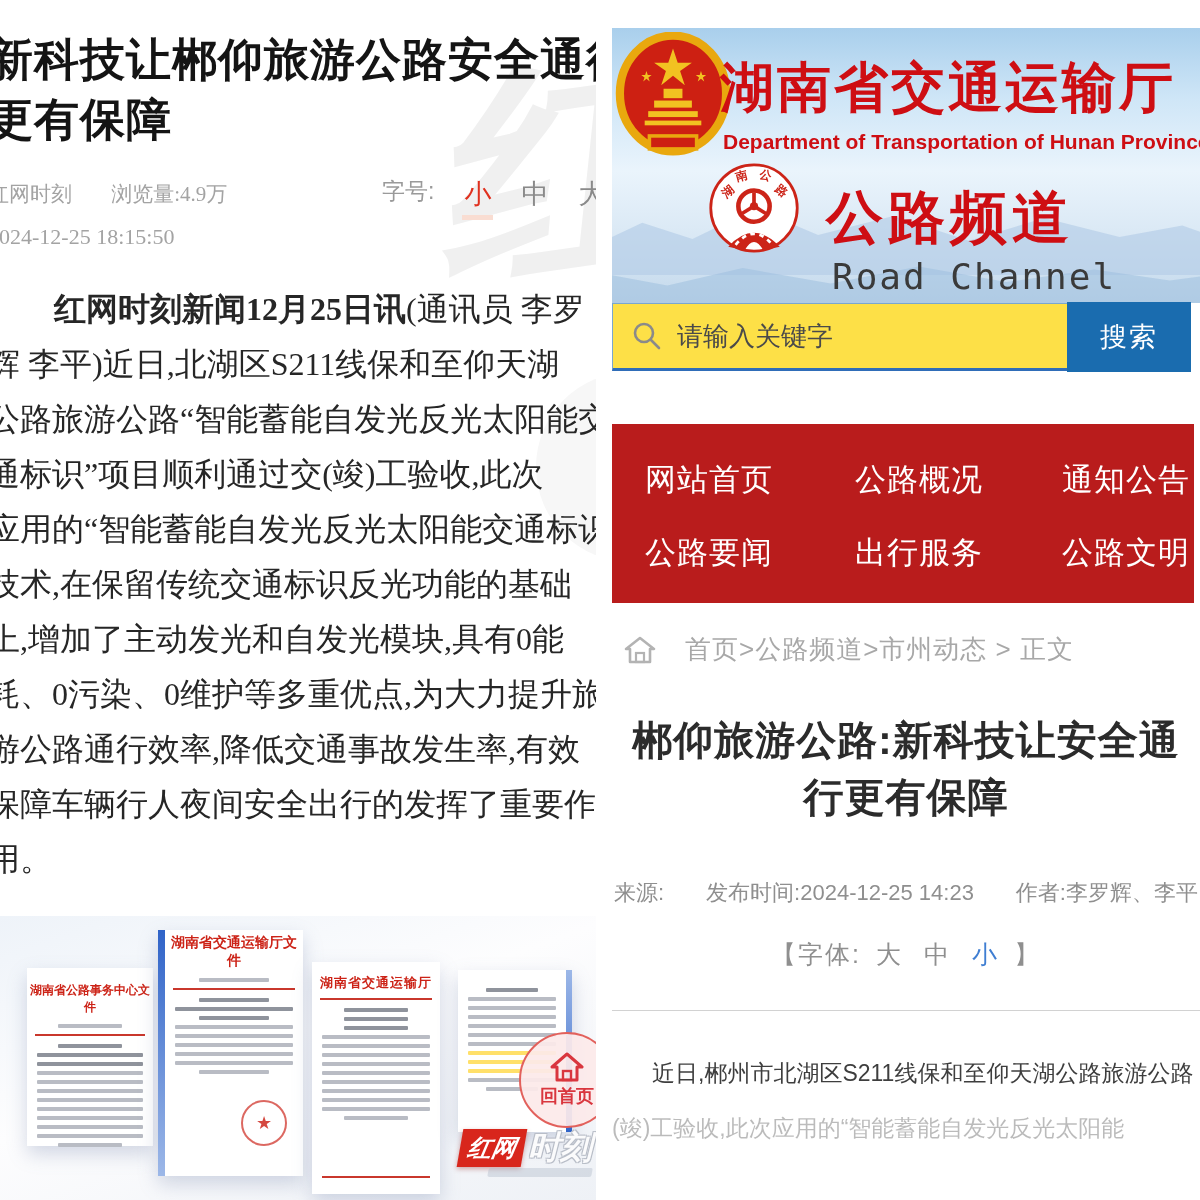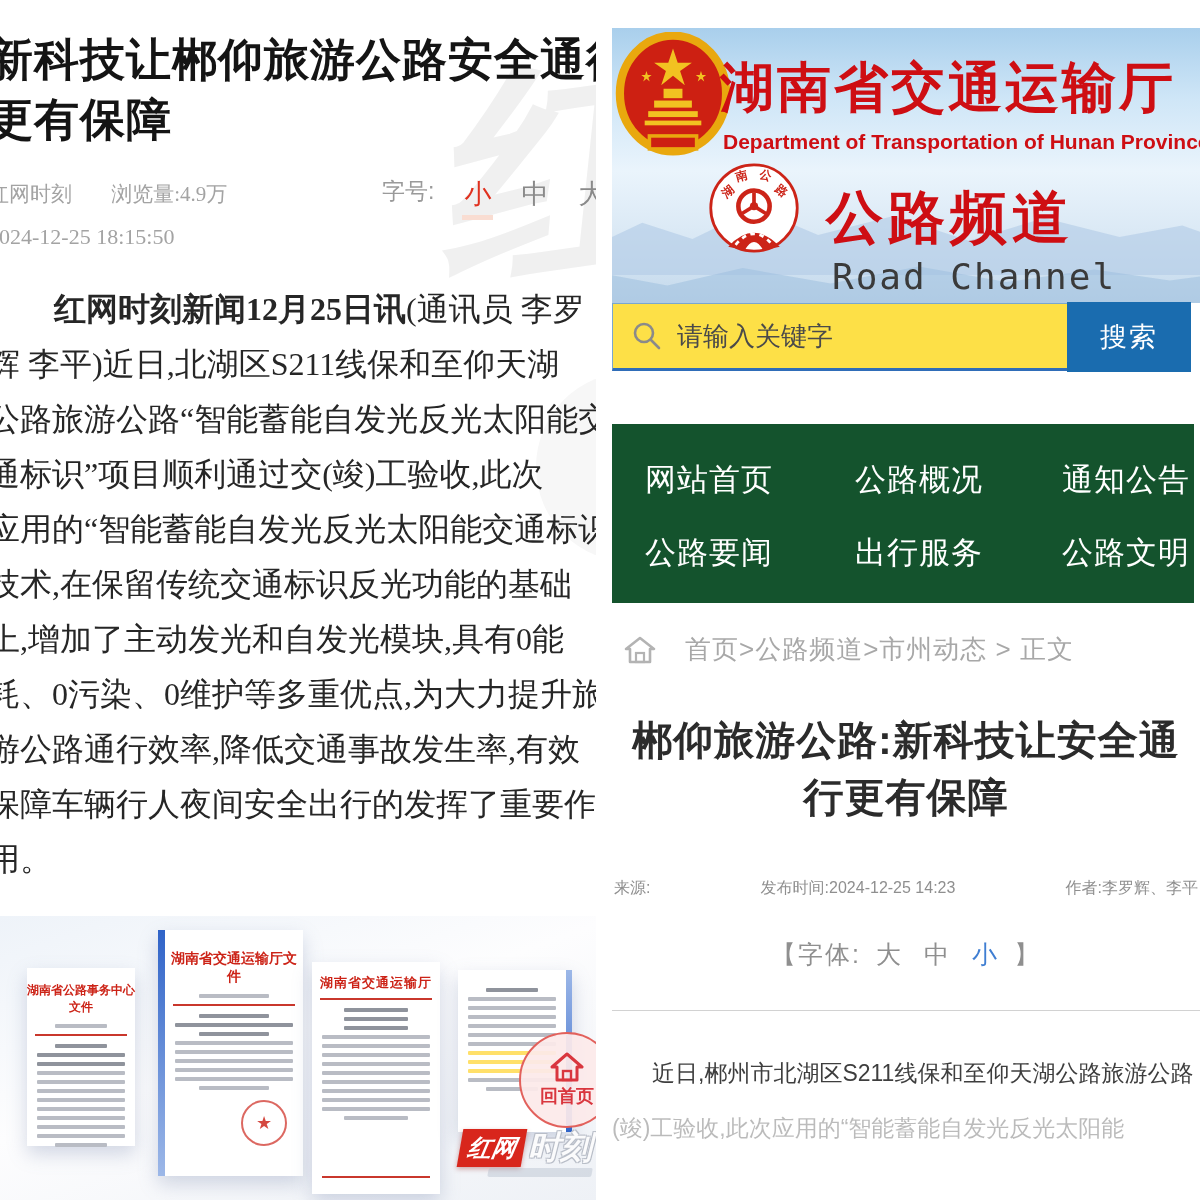--- a/index.html
+++ b/index.html
@@ -41,23 +41,23 @@
   .gallery { position:absolute; left:0; top:916px; width:596px; height:284px; z-index:2;
     background:linear-gradient(160deg,#eef3f9 0%,#fdfdfe 45%,#eef1f6 100%); overflow:hidden; }
   .doc { position:absolute; background:#fff; box-shadow:0 8px 18px rgba(100,120,160,.28); }
   .doc .dtitle { display:block; text-align:center; font-weight:bold; color:#cc2317; }
   .doc .refline { height:2px; background:#c9372c; margin:6px 8px 0 8px; }
   .bars { margin:8px 10px 0 10px; }
   .bars .bar { height:4px; background:#b9bcc4; margin-bottom:5px; border-radius:1px; }
   .bars .bar.short { width:60%; margin-left:20%; }
   .bars .bar.dark { background:#8f939c; }
   .bars .bar.yellow { background:#ffe06a; }
-  .doc1 { left:27px; top:52px; width:108px; height:178px; padding-top:14px; }
+  .doc1 { left:27px; top:52px; width:126px; height:178px; padding-top:14px; }
   .doc1 .dtitle { font-size:12px; }
-  .doc2 { left:158px; top:14px; width:145px; height:246px; padding-top:20px;
+  .doc2 { left:158px; top:14px; width:145px; height:246px; padding-top:4px;
     border-left:7px solid; border-image:linear-gradient(180deg,#2f63c8,#9db8e8) 1; }
   .doc2 .dtitle { font-size:14px; }
   .seal { position:absolute; right:16px; bottom:30px; width:46px; height:46px; border-radius:50%;
     border:2px solid rgba(205,40,30,.7); color:rgba(205,40,30,.85); font-size:18px;
     display:flex; align-items:center; justify-content:center; filter:blur(.4px); }
   .doc3 { left:312px; top:46px; width:128px; height:232px; padding-top:12px; }
   .doc3 .dtitle { font-size:13px; letter-spacing:1px; }
   .doc3 .bottomrule { position:absolute; left:10px; right:10px; bottom:16px; height:2px; background:#c9372c; }
   .doc4 { left:458px; top:54px; width:114px; height:162px; padding-top:10px;
     border-right:6px solid; border-image:linear-gradient(180deg,#9db8e8,#2f63c8) 1; }
@@ -98,31 +98,31 @@
   .searchbar { position:absolute; left:0; top:303px; width:576px; height:68px; background:#fde047;
     border:1px solid #7aa7cf; border-bottom:3px solid #2f6db8; display:flex; align-items:center; }
   .search-icon { margin-left:18px; flex:0 0 auto; }
   .search-input { flex:1; border:none; outline:none; font-size:26px; color:#444;
     padding-left:14px; background:transparent;
     font-family:"Liberation Sans","DejaVu Sans",sans-serif; }
   .search-input::placeholder { color:#4a4a4a; opacity:1; }
   .search-btn { position:absolute; right:-4px; top:-2px; width:124px; height:70px;
     background:#1a6caf; color:#fff; font-size:27px; border:none; border-radius:0;
     cursor:pointer; letter-spacing:2px; }
-  .nav { position:absolute; left:0; top:424px; width:582px; height:179px; background:#14532d;
+  .nav { position:absolute; left:0; top:424px; width:582px; height:179px; background:#b91c1c;
     display:grid; grid-template-columns:210px 207px 1fr; grid-template-rows:1fr 1fr;
     padding:20px 0 14px 33px; align-items:center; }
   .nav .nav-item { color:#fff; font-size:31px; letter-spacing:1px; cursor:pointer; white-space:nowrap; }
   .breadcrumb { position:absolute; left:12px; top:632px; display:flex; align-items:center; gap:29px; }
   .breadcrumb .crumbs { font-size:26px; color:#a8a8a8; letter-spacing:1px; white-space:nowrap; }
   .art-title { position:absolute; left:0; top:712px; width:588px; text-align:center;
     font-size:40px; line-height:57px; font-weight:bold; color:#2b2b2b; letter-spacing:1px; }
   .art-meta { position:absolute; left:0; top:878px; width:588px; padding:0 2px;
     display:flex; justify-content:space-between; white-space:nowrap;
-    font-size:16px; color:#8f8f8f; }
+    font-size:22px; color:#8f8f8f; }
   .font-row { position:absolute; left:0; top:938px; width:588px; text-align:center;
     font-size:25px; color:#8f8f8f; letter-spacing:2px; }
   .font-row .fs { margin:0 6px; cursor:pointer; }
   .font-row .fs.small { color:#3f7ed2; }
   .divider { position:absolute; left:0; top:1010px; width:588px; border-top:1px solid #d2d2d2; }
   .art-body { position:absolute; left:0; top:1046px; width:588px;
     font-size:23px; line-height:55px; color:#3e3e3e; }
   .art-body .rline { white-space:nowrap; }
   .art-body .indent { padding-left:40px; }
   .art-body .faint { opacity:.35; }

